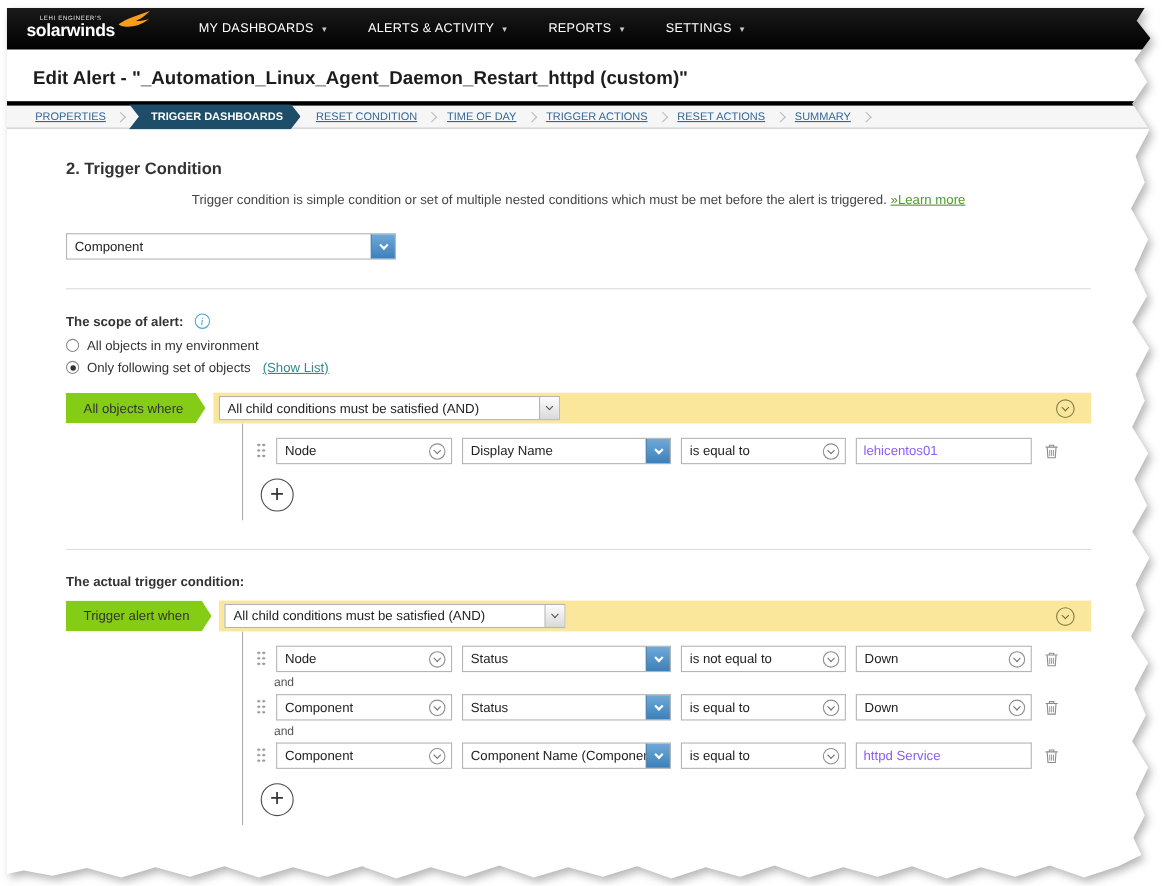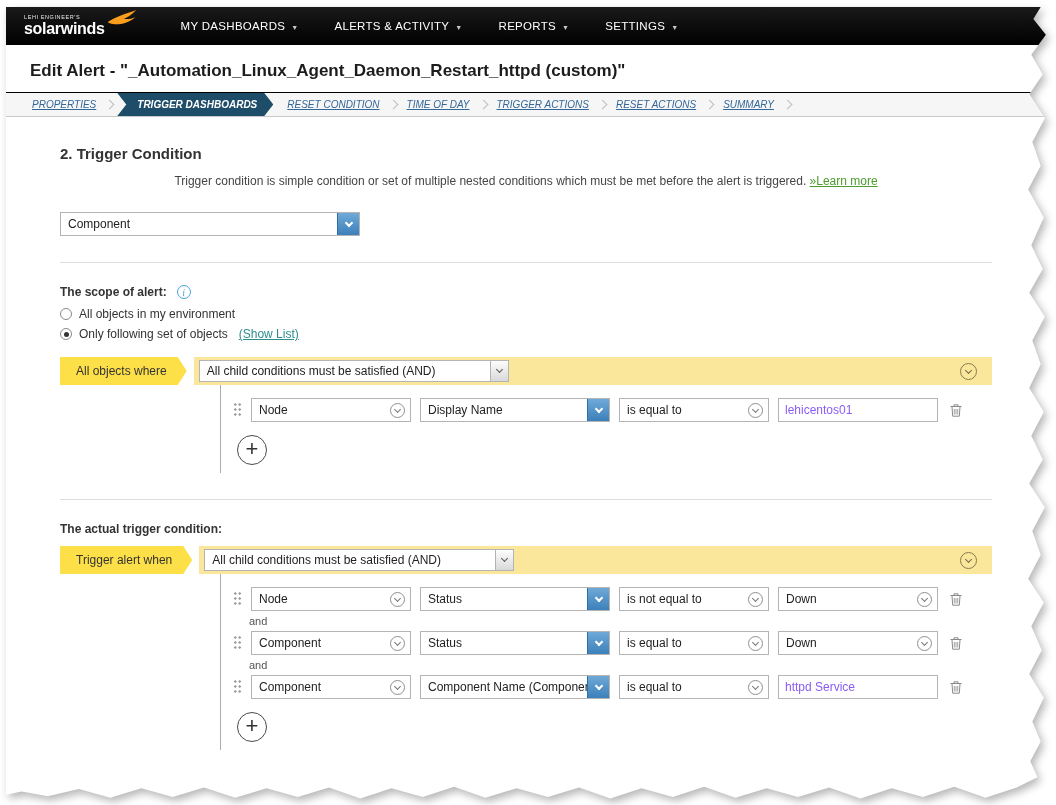--- a/index.html
+++ b/index.html
@@ -9,35 +9,35 @@
   .sheet { position:relative; margin:7px 0 0 6px; width:1042px; height:794px; background:#fff; overflow:hidden;
     clip-path: polygon(0 0,99.3% 0,98.6% 1.5%,99.8% 3.5%,98.4% 6%,99.5% 8.5%,98.2% 11%,99.7% 14%,98.5% 17%,
       99.3% 20%,98.1% 23%,99.6% 26.5%,98.4% 30%,99.5% 33%,98.2% 36%,99.7% 39%,98.5% 42%,99.3% 45%,98.2% 48%,
       99.6% 51%,98.4% 54%,99.5% 57%,98.2% 60%,99.7% 63%,98.5% 66%,99.3% 69%,98.1% 72%,99.6% 75%,98.4% 78%,
       99.4% 81%,98.2% 84%,99.6% 87%,98.5% 90%,99.3% 92.5%,98.3% 95%,99.0% 97%,97% 98.3%,94% 99.6%,91% 98.2%,
       88% 99.5%,85% 98.4%,82% 99.7%,79% 98.3%,76% 99.5%,73% 98.4%,70% 99.6%,67% 98.2%,64% 99.5%,61% 98.4%,
       58% 99.7%,55% 98.3%,52% 99.5%,49% 98.4%,46% 99.6%,43% 98.2%,40% 99.5%,37% 98.4%,34% 99.7%,31% 98.3%,
       28% 99.5%,25% 98.4%,22% 99.6%,19% 98.3%,16% 99.5%,13% 98.4%,10% 99.6%,7% 98.5%,4% 99.4%,1.5% 98.8%,0 99.2%); }
 
   
-  .topnav { background:linear-gradient(#1a1a1a,#000); height:38px; display:flex; align-items:center; padding:1px 18px; }
+  .topnav { background:linear-gradient(#1a1a1a,#000); height:38px; display:flex; align-items:center; padding:1px 18px;text-align:center; }
   .brand { display:flex; align-items:center; margin-right:44px; }
   .brand-text { display:flex; flex-direction:column; line-height:1; }
   .brand-small { color:#e9e9e9; font-size:5.5px; letter-spacing:.6px; margin-bottom:1px; }
   .brand-name { color:#fff; font-size:16px; font-weight:bold; letter-spacing:-.3px; }
   .logo-ic { margin:-10px 0 0 2px; }
   .nav-item { color:#fff; font-size:11.5px; letter-spacing:.3px; margin-right:36px; display:flex; align-items:center; gap:6px; cursor:pointer; }
   .caret::before { content:"▼"; font-size:7px; color:#c9c9c9; }
 
   
   .title-row { padding:16px 24px 11px; }
   .title-row h1 { font-size:17px; margin:0; color:#1c1c1c; font-weight:bold; }
 
   
-  .wizard { background:#f6f6f6; border-top:1px solid #000000; border-bottom:1px solid #c9c9c9; display:flex; align-items:center; height:25px; padding:0 26px;font-style:italic; }
+  .wizard { background:#f6f6f6; border-top:4px solid #000000; border-bottom:1px solid #c9c9c9; display:flex; align-items:center; height:25px; padding:0 26px; }
   .wstep { color:#336699; font-size:10px; text-decoration:underline; margin:0 10px; white-space:nowrap; cursor:pointer; }
   .wsep { width:7px; height:7px; border-top:1px solid #bdbdbd; border-right:1px solid #bdbdbd; transform:rotate(45deg); flex:none; }
   .wactive { background:#1d4d68; color:#fff; font-size:10px; font-weight:bold; padding:6px 16px 6px 20px; margin:0 4px; white-space:nowrap;
     clip-path:polygon(0 0,calc(100% - 9px) 0,100% 50%,calc(100% - 9px) 100%,0 100%,9px 50%); }
 
   
   .content { padding:4px 56px 0 54px; }
   .content h2 { font-size:15px; color:#333; margin:24px 0 12px; }
   .desc { font-size:12px; color:#454545; margin:0 0 24px;text-align:center; }
   .glink { color:#4c9c2e; text-decoration:underline; cursor:pointer; }
@@ -60,21 +60,21 @@
   hr.div { border:none; border-top:1px solid #dddddd; margin:26px 0 22px; }
 
   .scope-head { display:flex; align-items:center; gap:10px; margin-bottom:8px; }
   .info-ic { width:14px; height:14px; border:1px solid #4aa3d8; color:#4aa3d8; border-radius:50%; font-size:10px; font-style:italic; display:inline-flex; align-items:center; justify-content:center; font-family:"Liberation Serif",serif; }
   .radio-row { display:flex; align-items:center; gap:7px; font-size:12px; color:#333; margin:6px 0; }
   .rdot { width:12px; height:12px; border:1px solid #8a8a8a; border-radius:50%; background:#fff; position:relative; flex:none; cursor:pointer; }
   .rdot.on::after { content:""; position:absolute; inset:2.5px; background:#333; border-radius:50%; }
 
   .builder { margin-top:16px; }
   .bhead { display:flex; align-items:center; }
-  .btag { background:#fde047; color:#333; font-size:12px; display:flex; align-items:center; padding:0 20px 0 16px; height:28px; flex:none; margin-right:7px;
+  .btag { background:#84cc16; color:#333; font-size:12px; display:flex; align-items:center; padding:0 20px 0 16px; height:28px; flex:none; margin-right:7px;
     clip-path:polygon(0 0,calc(100% - 9px) 0,100% 50%,calc(100% - 9px) 100%,0 100%); }
   .ybar { flex:1; background:#fbe79c; display:flex; align-items:center; justify-content:space-between; height:28px; padding:0 10px 0 5px; }
   .ybar .sel { height:22px; }
 
   .rows { margin-left:160px; border-left:1px solid #adadad; padding:9px 0 2px 12px; }
   .crow { display:flex; align-items:center; gap:9px; margin:4px 0; }
   .drag { width:9px; height:16px; background-image:radial-gradient(circle,#9a9a9a 1px,transparent 1.4px); background-size:4.5px 5px; flex:none; cursor:grab; }
   .and { font-size:11px; color:#555; margin:1px 0 1px 16px; }
   .tin { height:24px; border:1px solid #b4b4b4; font-size:12px; padding:0 6px; color:#8b5cf6; font-family:"Liberation Sans",sans-serif; }
   .trash { display:flex; cursor:pointer; margin-left:2px; }

